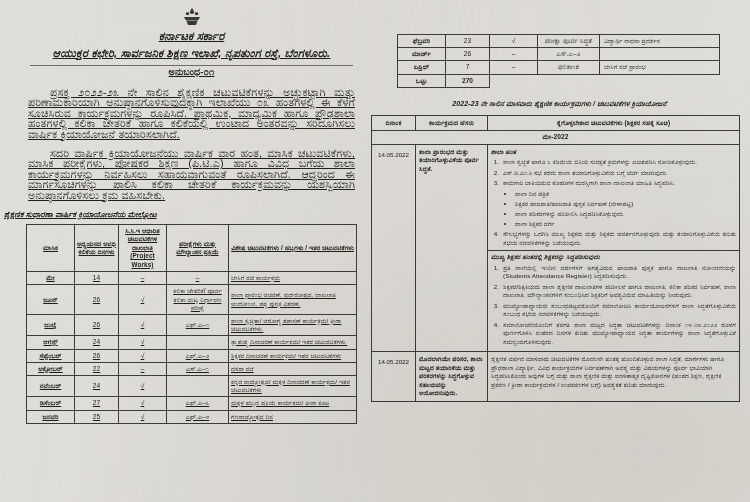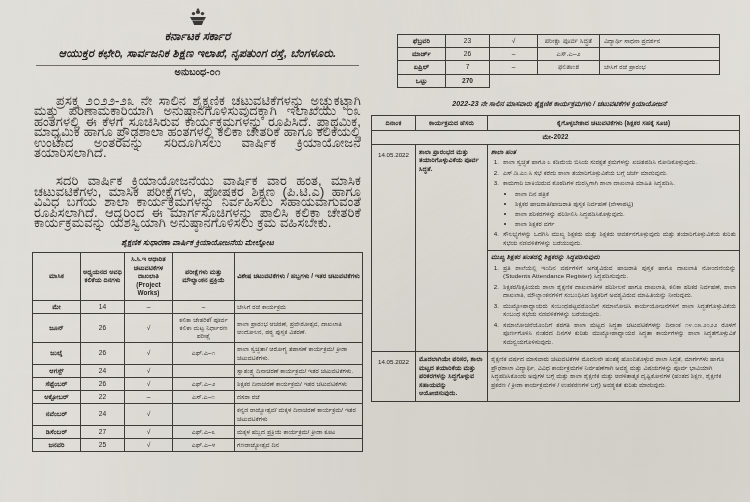--- a/index.html
+++ b/index.html
@@ -26,21 +26,21 @@
       radial-gradient(ellipse at 85% 90%, rgba(120,118,112,0.14), rgba(0,0,0,0) 60%),
       linear-gradient(95deg, rgba(255,255,255,0.18), rgba(190,188,182,0.10) 48%, rgba(255,255,255,0.12));
     mix-blend-mode: multiply;
     opacity: .85;
   }
   .col {
     position: absolute;
     top: 0;
     height: 502px;
   }
-  .left  { left: 10px;   width: 375px; }
+  .left  { left: 4px;   width: 375px; text-decoration: underline; }
   .right { left: 375px; width: 375px; }
 
   
   .ink {
     color: #23211f;
     filter: blur(0.33px);
     -webkit-font-smoothing: none;
   }
   .kn { letter-spacing: .1px; }
 
@@ -83,29 +83,28 @@
   .subject {
     text-align: center;
     font-size: 10.5px;
     font-weight: bold;
     font-style: italic;
     margin-top: 8px;
     padding: 0 14px;
     line-height: 14px;
   }
   .para {
-    font-size: 13px;
+    font-size: 11px;
     line-height: 10.4px;
     text-align: justify;
-    margin: 18px 24px 0 24px;
+    margin: 9px 24px 0 24px;
     text-indent: 22px;
     color: #2b2926;
   }
   .tbl-caption {
-    text-align: center;
     font-size: 7.8px;
     font-weight: bold;
     font-style: italic;
     margin: 10px 0 4px 0;
   }
   table {
     border-collapse: collapse;
     font-size: 6.6px;
     color: #262421;
   }

